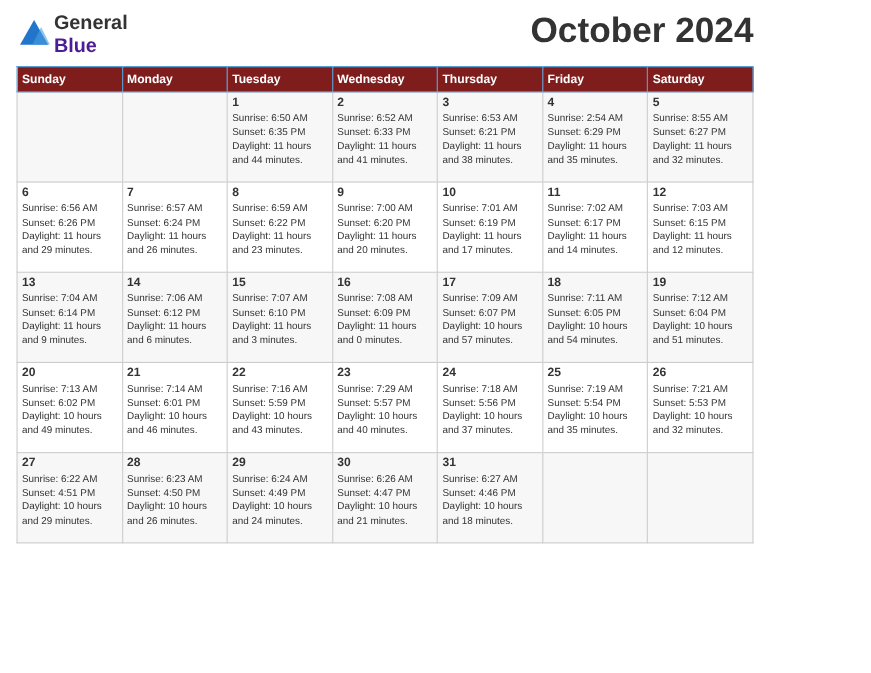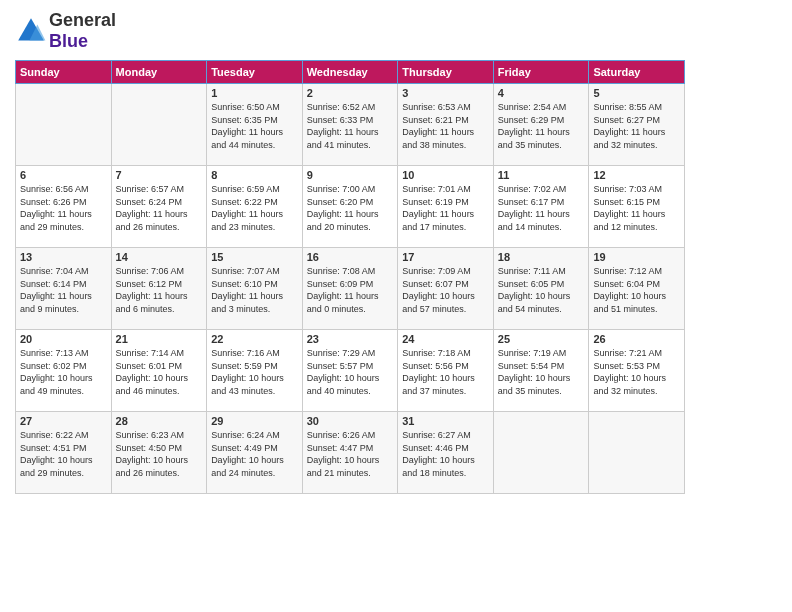--- a/index.html
+++ b/index.html
@@ -41,21 +41,21 @@
     .location {
       font-size: 14px;
       color: #555;
     }
     table {
       width: 100%;
       border-collapse: collapse;
       table-layout: fixed;
     }
     thead tr th {
-      background-color: #be185d;
+      background-color: #7f1d1d;
       color: #fff;
       font-size: 11px;
       font-weight: bold;
       padding: 5px 4px;
       text-align: left;
       border: 1px solid #5a9ed8;
     }
     tbody tr td {
       border: 1px solid #ccc;
       vertical-align: top;
@@ -87,20 +87,21 @@
       <svg class="logo-icon" viewBox="0 0 40 40">
         <polygon points="20,4 36,32 4,32" fill="#2176cc"></polygon>
         <polygon points="28,12 38,32 18,32" fill="#4a9ee0" opacity="0.6"></polygon>
       </svg>
       <div>
         <span style="font-size:18px;font-weight:bold;color:#333;">General</span><br>
         <span style="font-size:18px;font-weight:bold;color:#4c1d95;">Blue</span>
       </div>
     </div>
     <div class="title-block">
+      <div class="month-title">October 2024</div>
     </div>
   </div>
 
   <table>
     <thead>
       <tr>
       <th>Sunday</th>
           <th>Monday</th>
           <th>Tuesday</th>
           <th>Wednesday</th>

